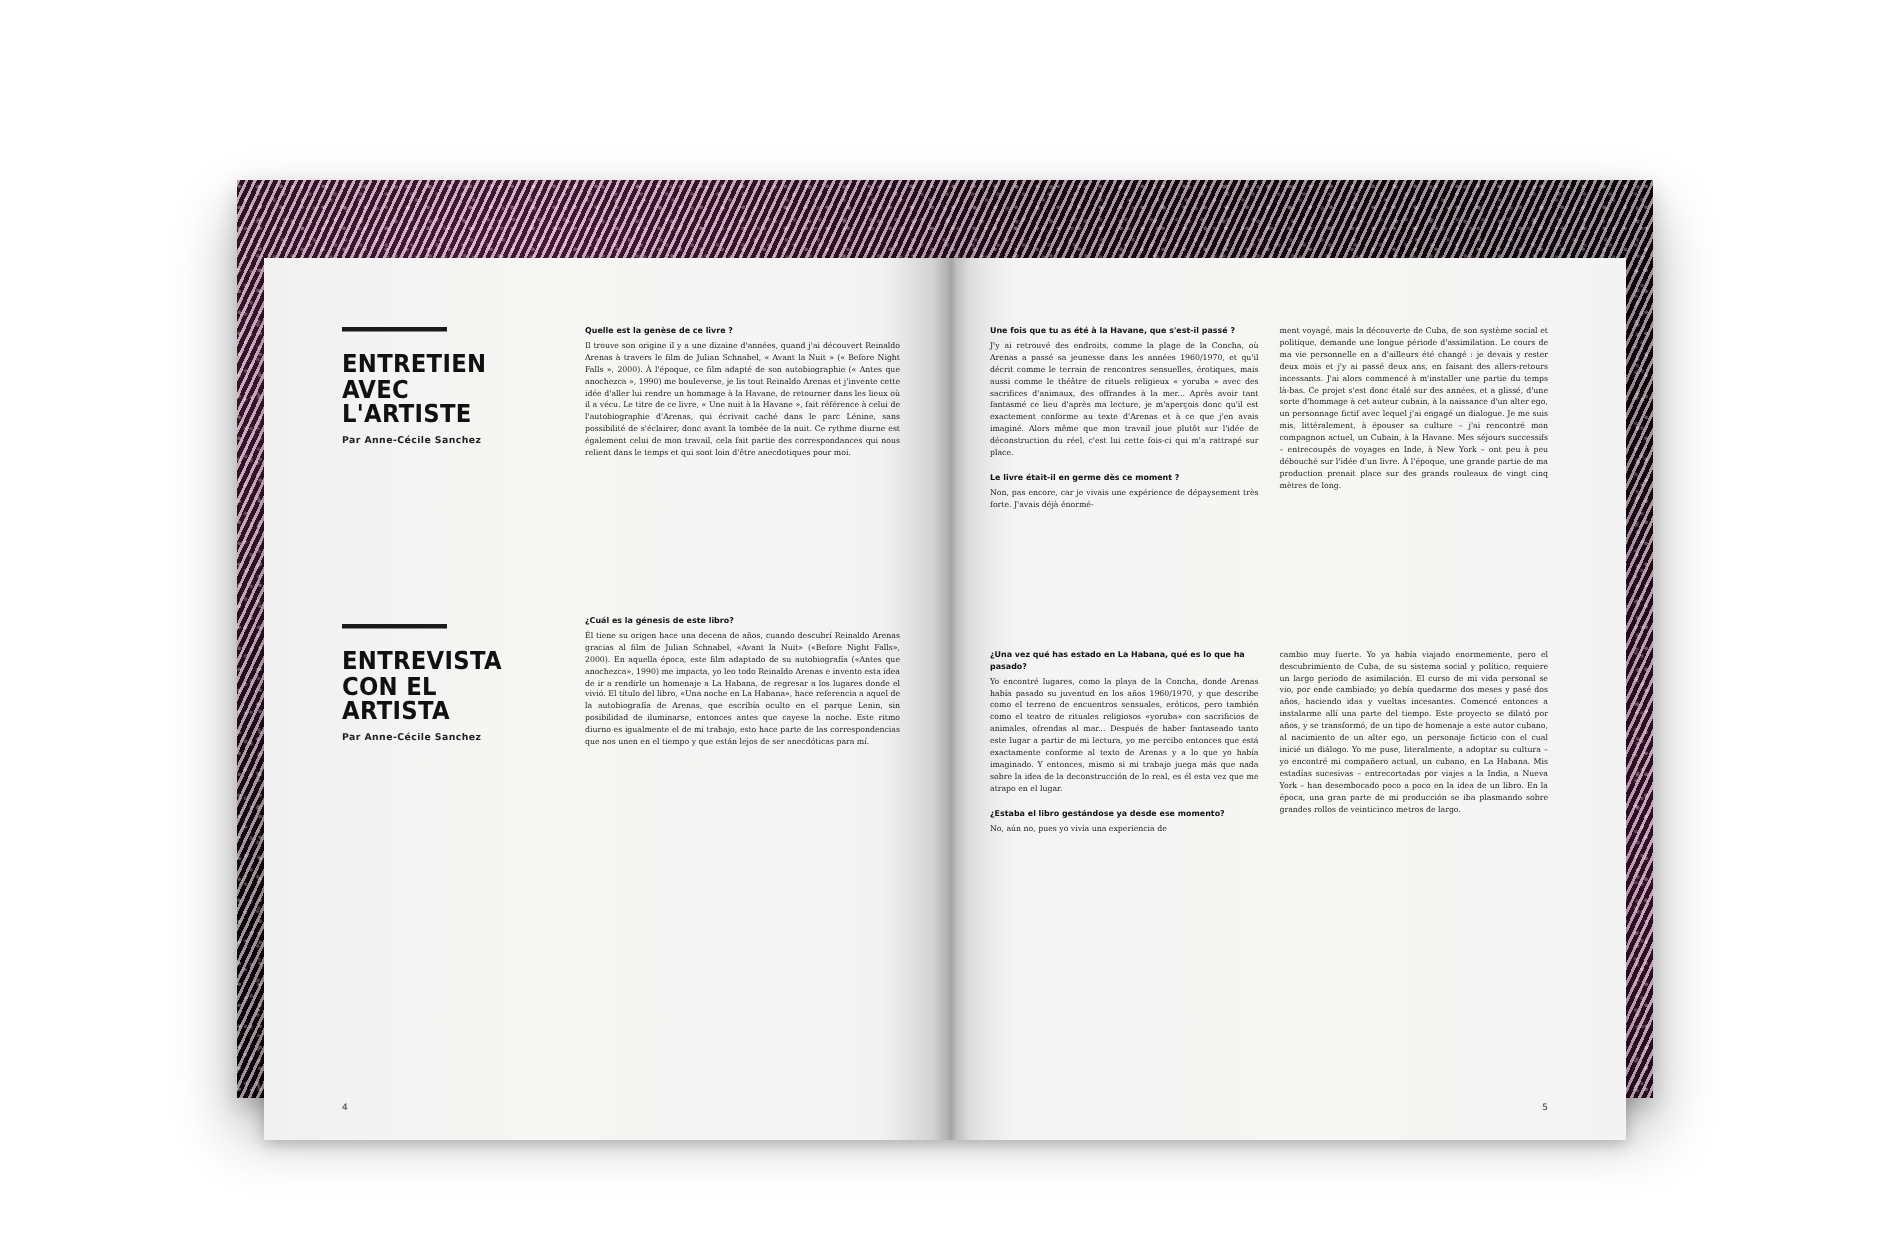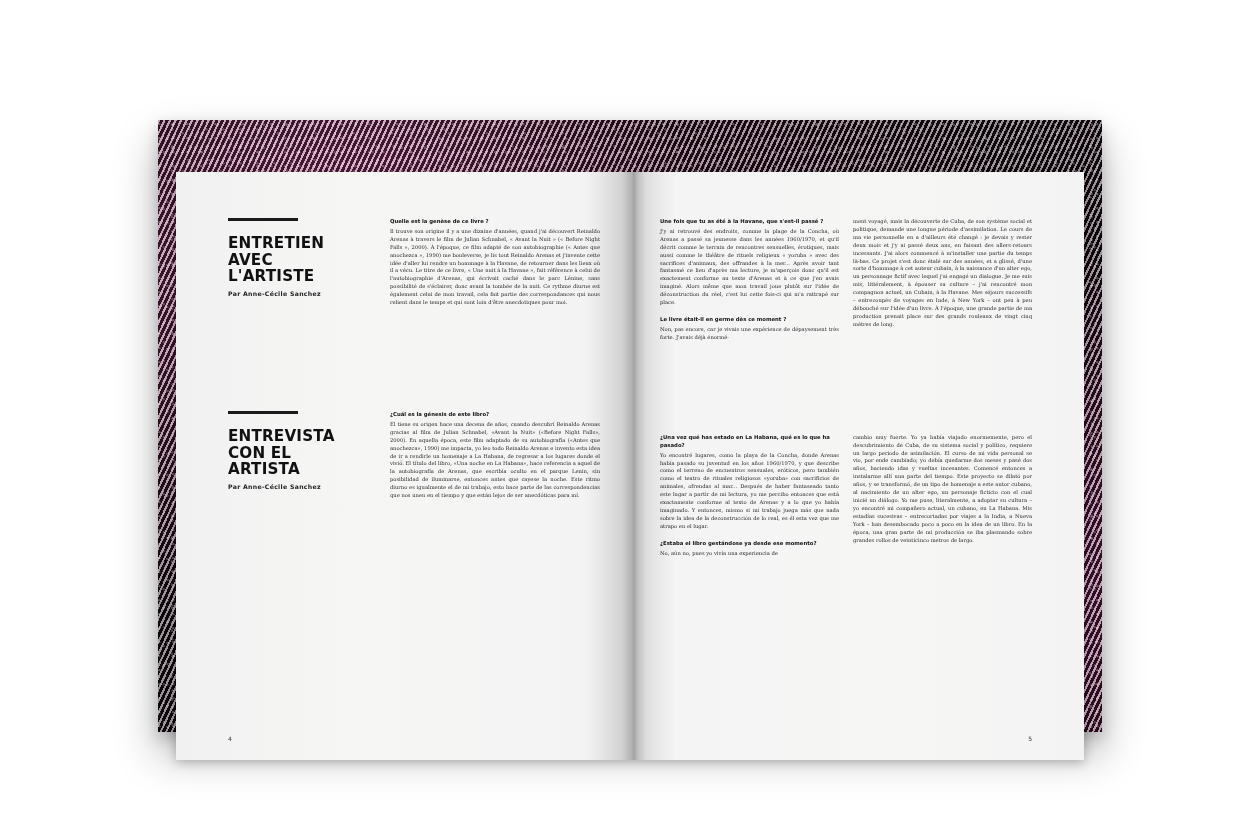--- a/index.html
+++ b/index.html
@@ -109,21 +109,21 @@
     box-sizing: border-box;
   }
   .page.left .page-inner { padding-left: 52px; padding-right: 30px; }
   .page.right .page-inner { padding-left: 30px; padding-right: 52px; }
 
   
   .article {
     display: flex;
     gap: 14px;
   }
-  .article + .article { margin-top: 36px; }
+  .article + .article { margin-top: 36px; align-items: center; }
 
   .col-head { width: 148px; flex: 0 0 148px; }
   .col-wide { flex: 1 1 auto; }
 
   .rule {
     width: 70px;
     height: 3px;
     background: #1a1a1a;
     margin: 0 0 14px 0;
   }

